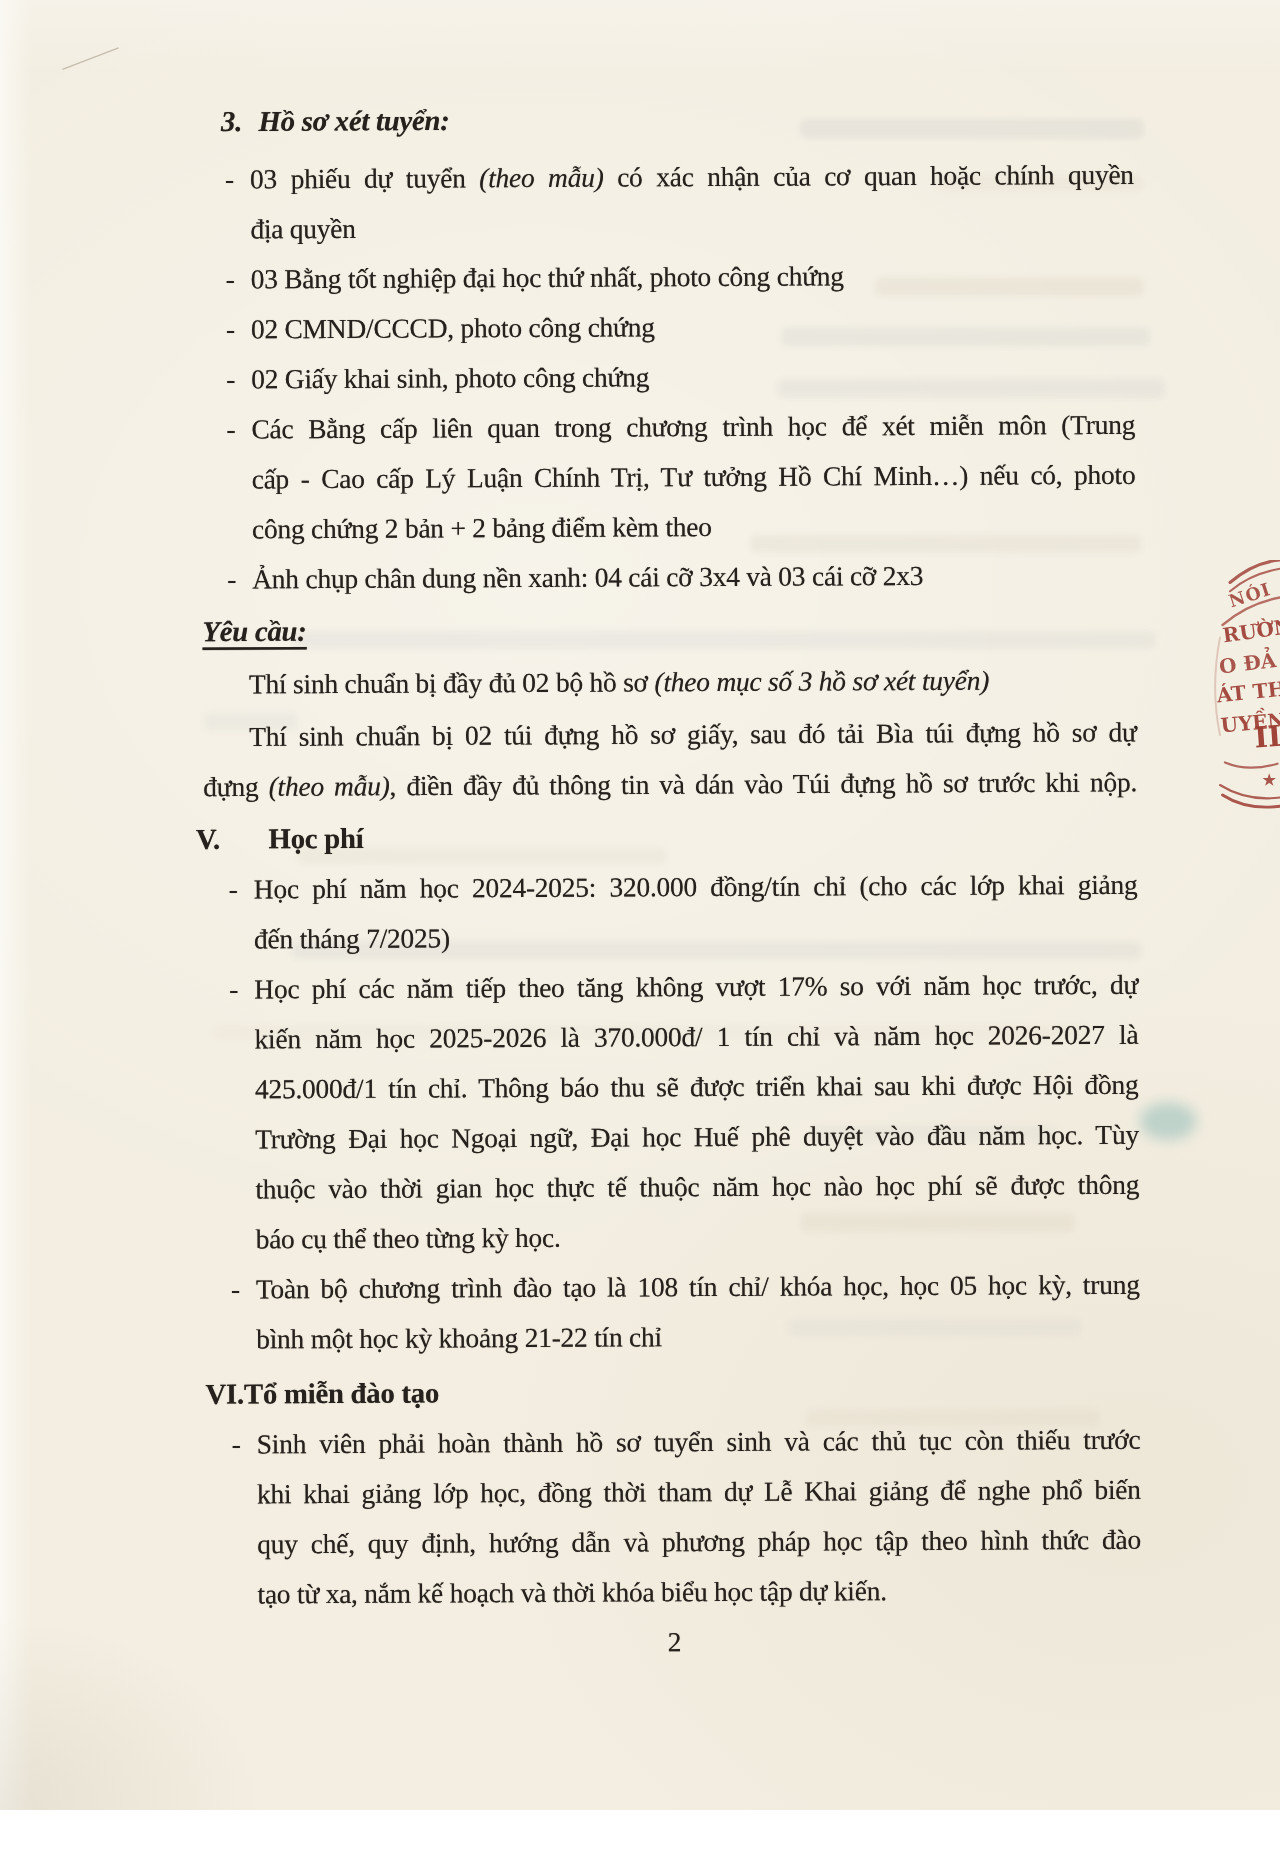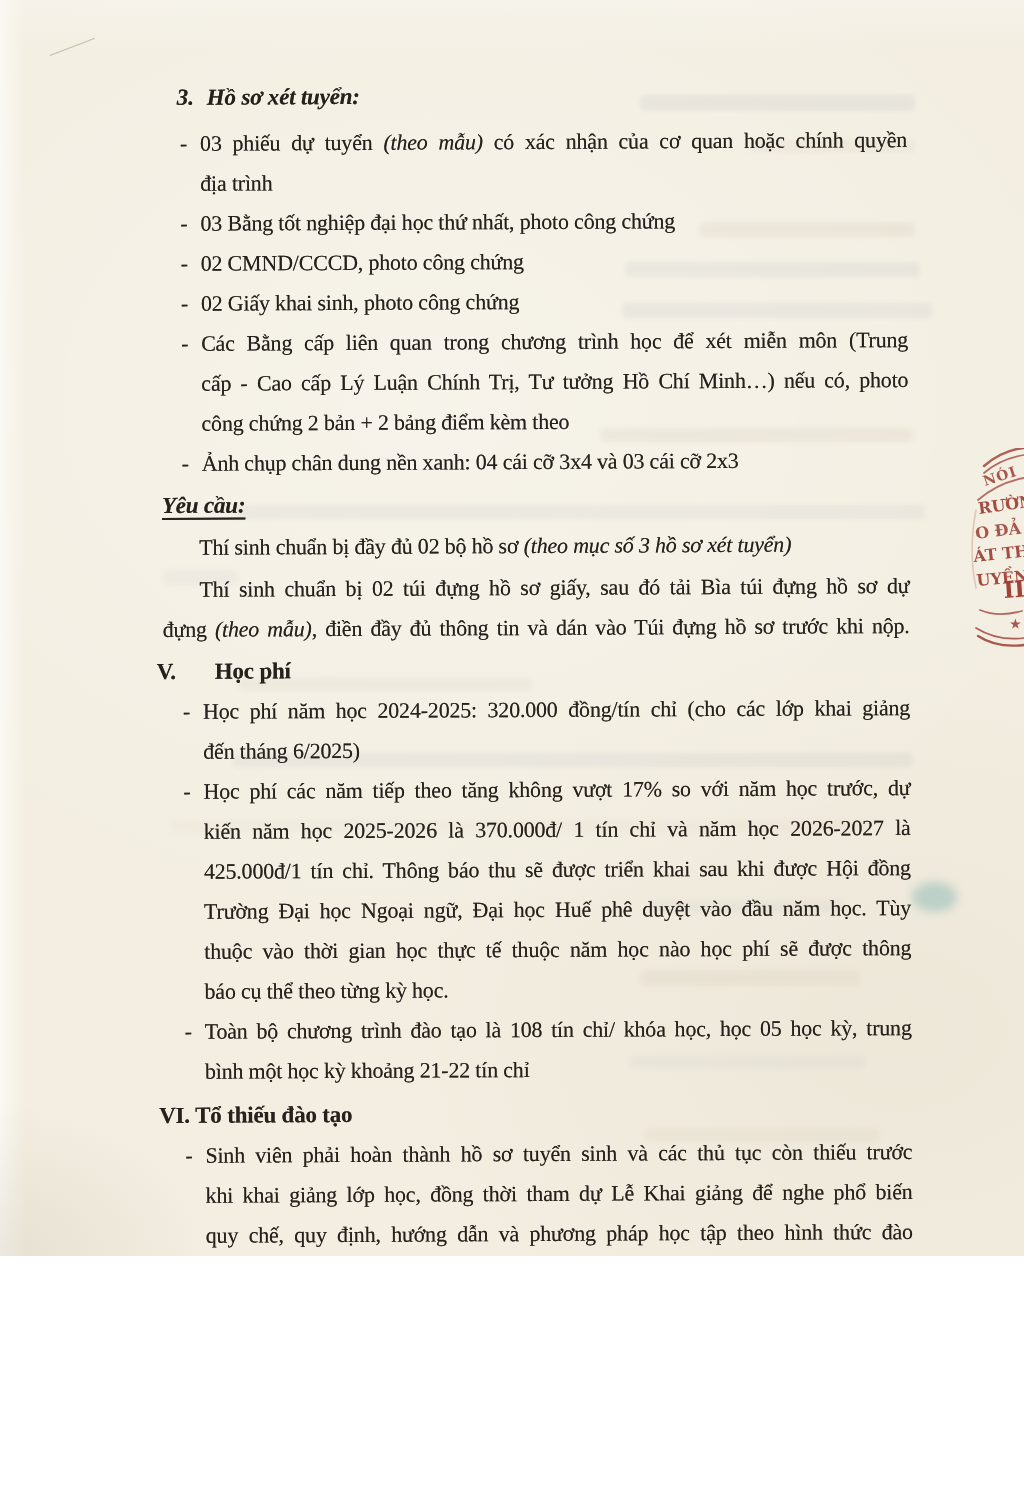--- a/index.html
+++ b/index.html
@@ -1,18 +1,18 @@
 <!DOCTYPE html>
 <html><head>
 <meta charset="utf-8">
 <style>
   html,body{margin:0;padding:0;}
   .page{
     position:relative;
-    width:1024px;height:1256px;
+    width:1024px;height:1448px;
     overflow:hidden;
     background:
       radial-gradient(300px 220px at 0% 100%, rgba(180,170,148,.20), transparent 70%),
       radial-gradient(1100px 850px at 42% 32%, rgba(255,255,255,.30), transparent 65%),
       radial-gradient(900px 700px at 88% 82%, rgba(206,196,170,.16), transparent 60%),
       linear-gradient(90deg, #faf8f2 0, rgba(250,248,242,0) 2.5%),
       linear-gradient(180deg, #f6f2e9 0, rgba(246,242,233,0) 4%),
       #f3eee1;
     font-family:"Liberation Serif","DejaVu Serif",serif;
     color:#26211c;
@@ -25,21 +25,21 @@
   }
   .tline{text-align:justify;text-align-last:justify;}
   .tline:last-child{text-align-last:left;}
   .tline.tfull{text-align-last:justify;}
   i{font-style:italic;}
   .h3{font-weight:bold;font-style:italic;font-size:23px;padding-left:17px;margin-bottom:6px;}
   .h3 .num{display:inline-block;width:30px;}
   .hsec{font-weight:bold;font-size:23px;margin-left:-6px;}
   .hsec .rnum{display:inline-block;}
   .hsec.hv{margin-top:2px;}  .hsec.hv .rnum{width:58px;}
-  .hsec.hvi{margin-top:4px;} .hsec.hvi .rnum{width:36px;}
+  .hsec.hvi{margin-top:4px;} .hsec.hvi .rnum{width:36px;text-align:right;}
   .ycau{font-weight:bold;font-style:italic;font-size:23px;margin-top:2px;
         text-decoration:underline;text-decoration-thickness:2px;text-underline-offset:5px;}
   .ditem{position:relative;padding-left:40px;}
   .dash{position:absolute;left:20px;top:0;}
   .para{margin-top:2px;}
   .para .tline:first-child{text-indent:37px;}
   .pagenum{text-align:center;letter-spacing:0;}
   
   .ghost{position:absolute;border-radius:5px;filter:blur(2.5px);
          background:rgba(118,124,152,.10);}
@@ -79,21 +79,21 @@
 
     <div class="h3">
       <span class="num">3.</span><span>Hồ sơ xét tuyển:</span>
     </div>
 
     <div>
       <div class="ditem">
         <span class="dash">-</span>
         <div>
             <div class="tline"><span>03 phiếu dự tuyển </span><i>(theo mẫu)</i><span> có xác nhận của cơ quan hoặc chính quyền</span></div>
-            <div class="tline"><span>địa trình</span></div>
+            <div class="tline"><span>địa quyền</span></div>
           </div>
       </div>
       <div class="ditem">
         <span class="dash">-</span>
         <div>
             <div class="tline"><span>03 Bằng tốt nghiệp đại học thứ nhất, photo công chứng</span></div>
           </div>
       </div>
       <div class="ditem">
         <span class="dash">-</span>
@@ -134,21 +134,21 @@
 
     <div class="hsec hv">
       <span class="rnum">V.</span><span>Học phí</span>
     </div>
 
     <div>
       <div class="ditem">
         <span class="dash">-</span>
         <div>
             <div class="tline"><span>Học phí năm học 2024-2025: 320.000 đồng/tín chỉ (cho các lớp khai giảng</span></div>
-            <div class="tline"><span>đến tháng 6/2025)</span></div>
+            <div class="tline"><span>đến tháng 7/2025)</span></div>
           </div>
       </div>
       <div class="ditem">
         <span class="dash">-</span>
         <div>
             <div class="tline"><span>Học phí các năm tiếp theo tăng không vượt 17% so với năm học trước, dự</span></div>
             <div class="tline"><span>kiến năm học 2025-2026 là 370.000đ/ 1 tín chỉ và năm học 2026-2027 là</span></div>
             <div class="tline"><span>425.000đ/1 tín chỉ. Thông báo thu sẽ được triển khai sau khi được Hội đồng</span></div>
             <div class="tline"><span>Trường Đại học Ngoại ngữ, Đại học Huế phê duyệt vào đầu năm học. Tùy</span></div>
             <div class="tline"><span>thuộc vào thời gian học thực tế thuộc năm học nào học phí sẽ được thông</span></div>
@@ -158,21 +158,21 @@
       <div class="ditem">
         <span class="dash">-</span>
         <div>
             <div class="tline"><span>Toàn bộ chương trình đào tạo là 108 tín chỉ/ khóa học, học 05 học kỳ, trung</span></div>
             <div class="tline"><span>bình một học kỳ khoảng 21-22 tín chỉ</span></div>
           </div>
       </div>
     </div>
 
     <div class="hsec hvi">
-      <span class="rnum">VI.</span><span>Tổ thiếu đào tạo</span>
+      <span class="rnum">VI.</span><span>Tổ miễn đào tạo</span>
     </div>
 
     <div>
       <div class="ditem">
         <span class="dash">-</span>
         <div>
             <div class="tline"><span>Sinh viên phải hoàn thành hồ sơ tuyển sinh và các thủ tục còn thiếu trước</span></div>
             <div class="tline"><span>khi khai giảng lớp học, đồng thời tham dự Lễ Khai giảng để nghe phổ biến</span></div>
             <div class="tline"><span>quy chế, quy định, hướng dẫn và phương pháp học tập theo hình thức đào</span></div>
             <div class="tline"><span>tạo từ xa, nắm kế hoạch và thời khóa biểu học tập dự kiến.</span></div>

